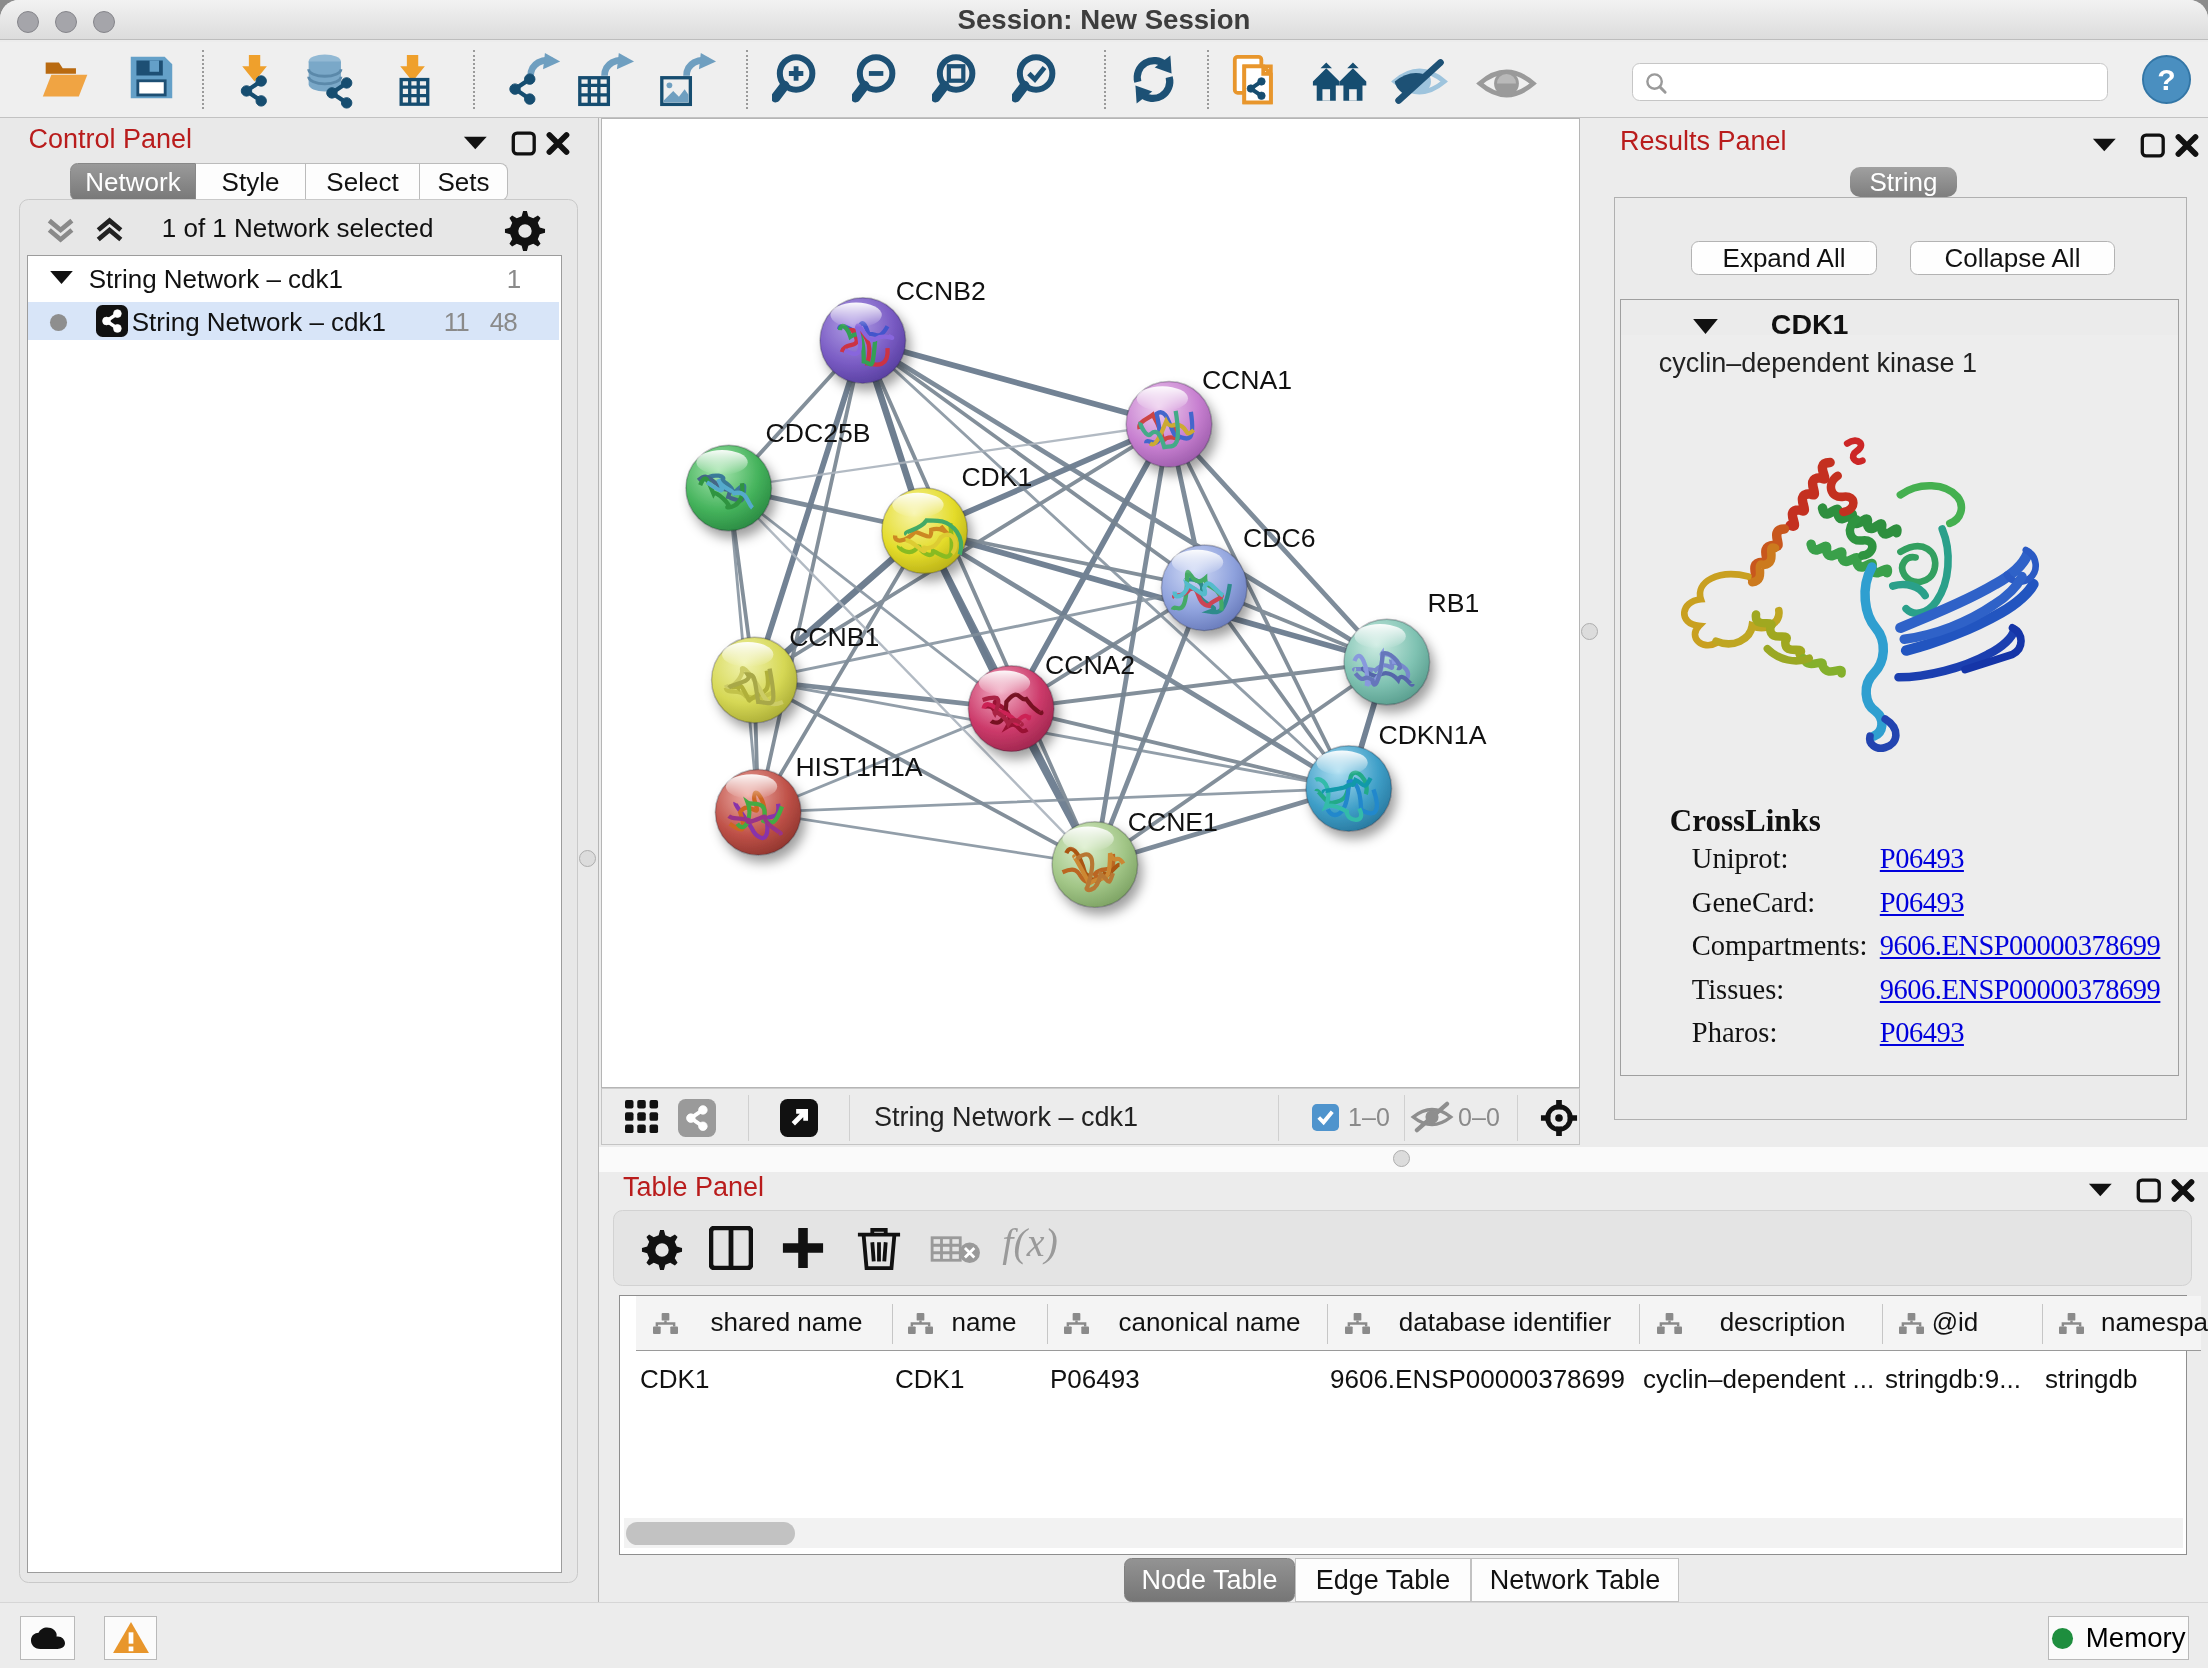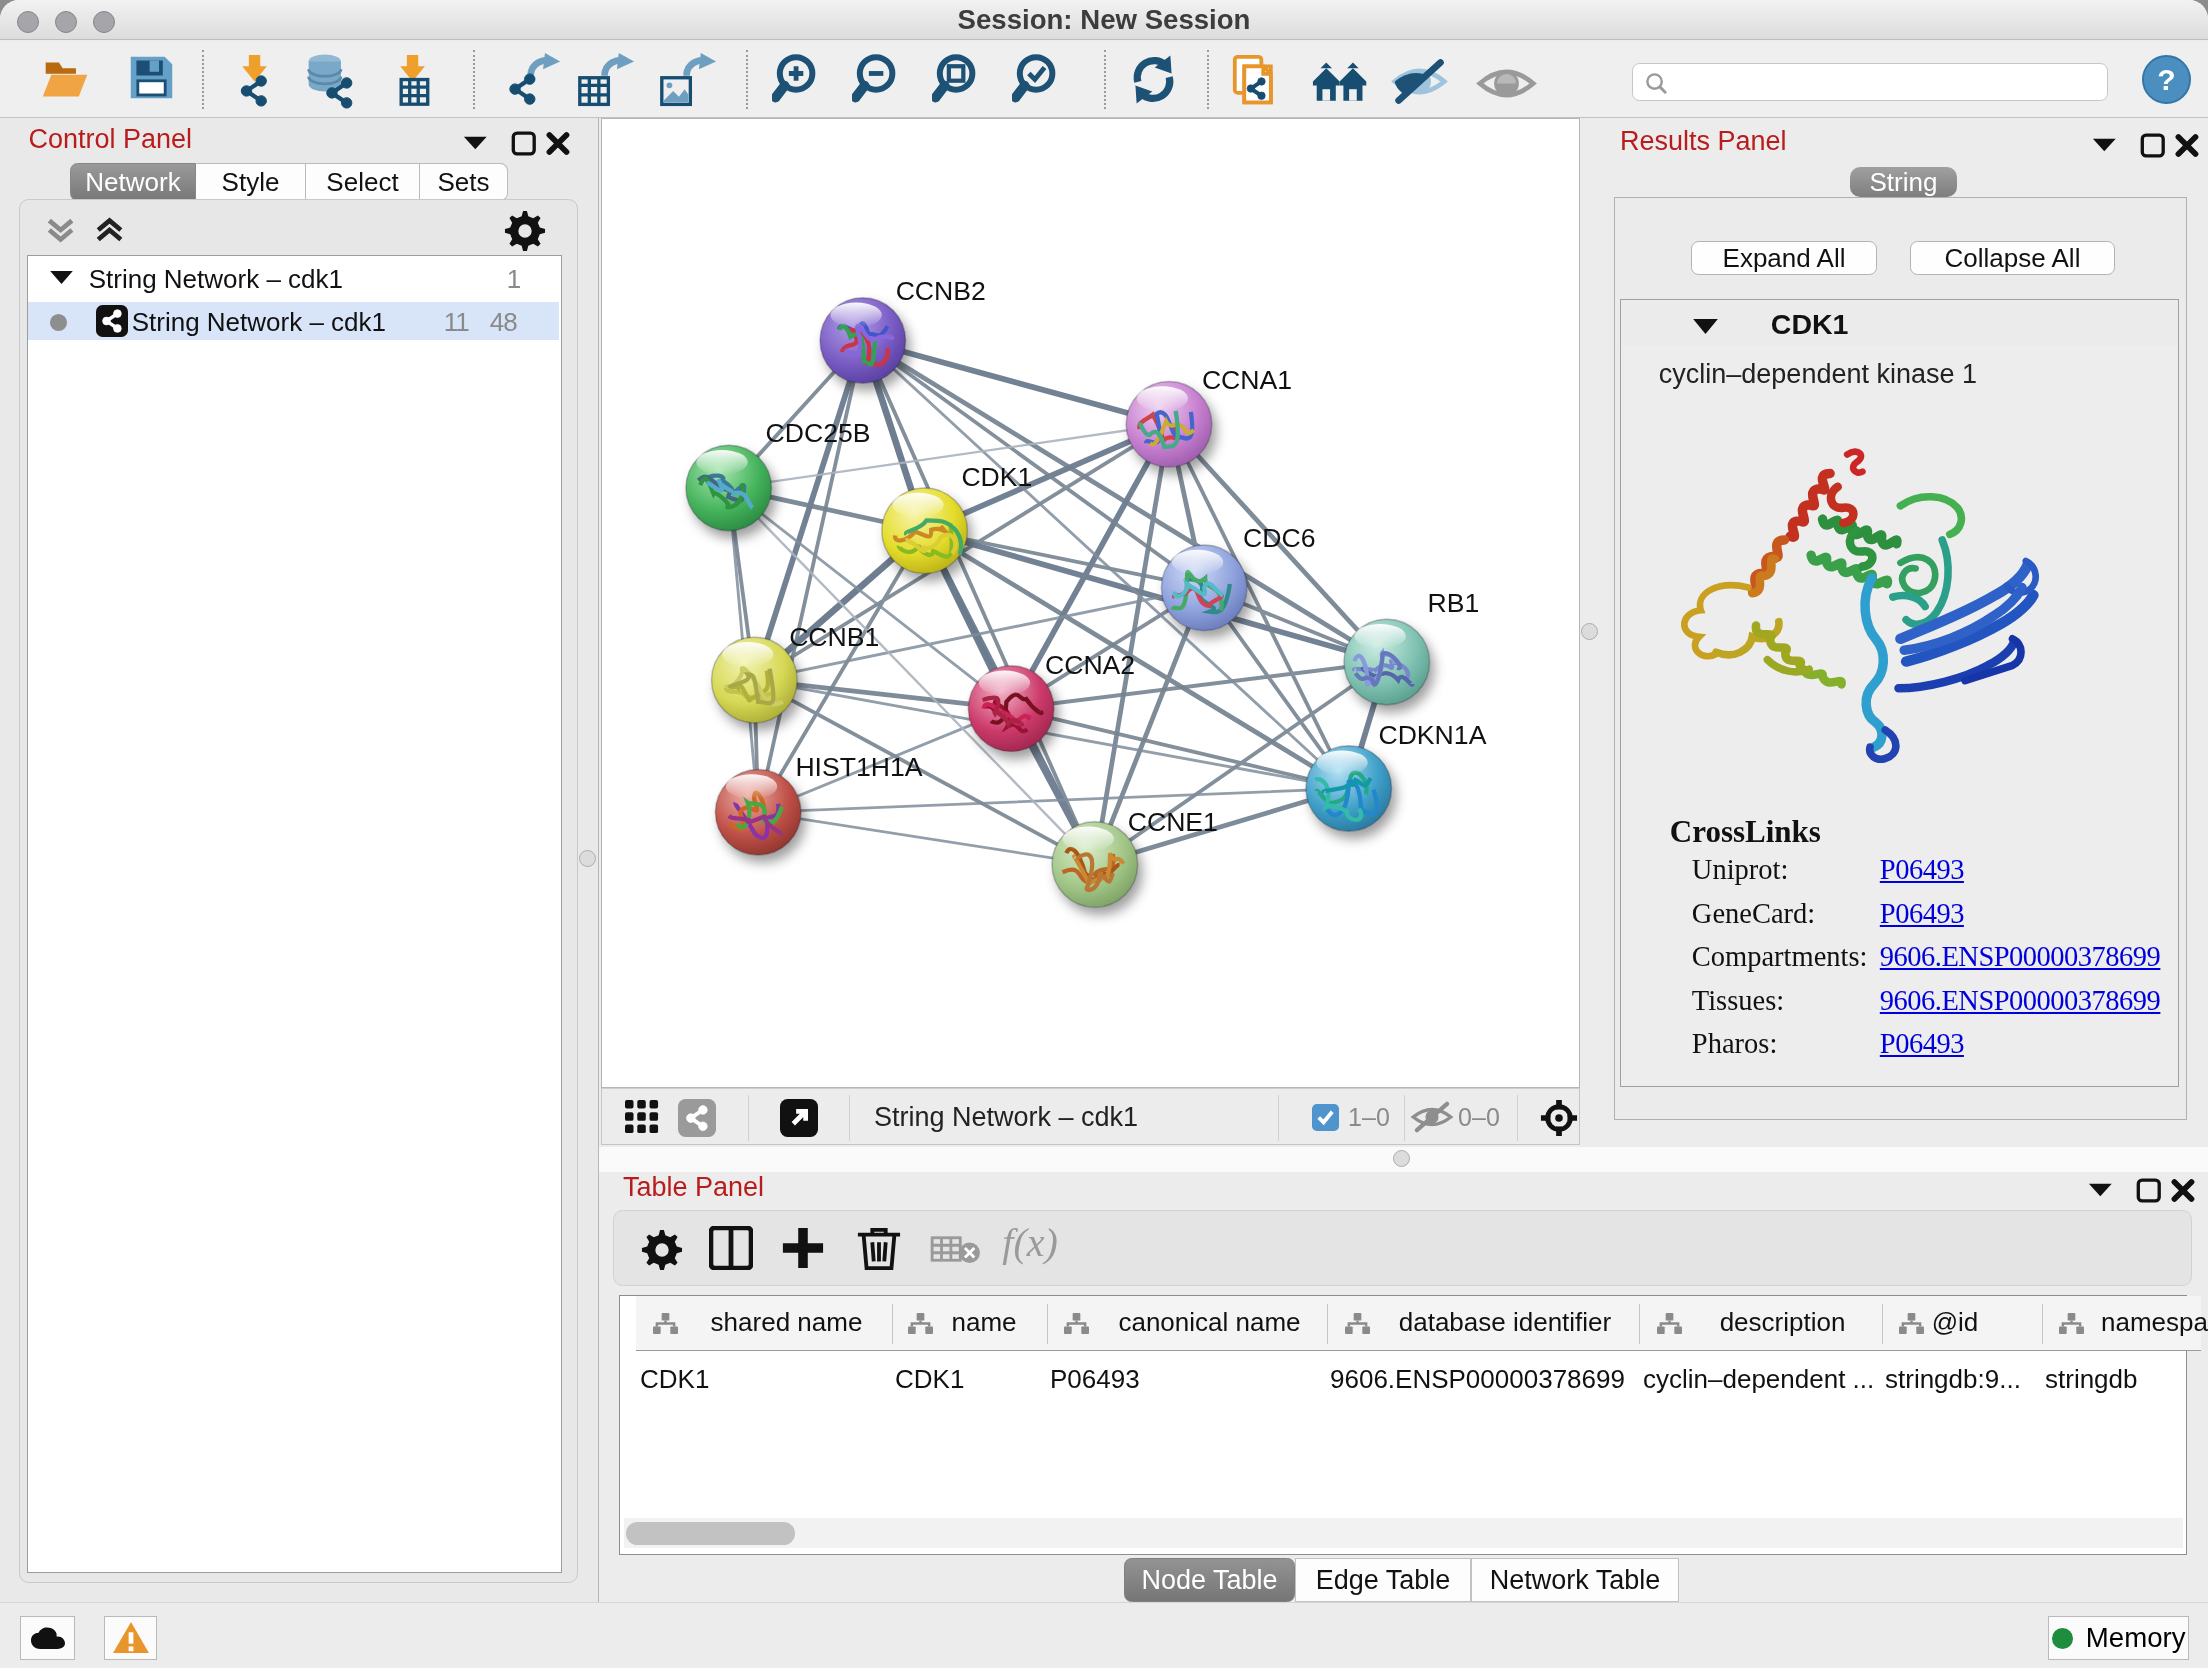--- a/index.html
+++ b/index.html
@@ -29,21 +29,21 @@
 
 #canvas { position:absolute; left:601px; top:118px; width:979px; height:970px; background:#fff; border:1px solid #b5b5b5; }
 #nettb { position:absolute; left:601px; top:1088px; width:979px; height:57px; background:#ececec; border:1px solid #c4c4c4; border-top:1px solid #cdcdcd; }
 .ntsep { position:absolute; top:5.7px; height:46px; border-left:1.9px solid #d0d0d0; }
 
 #results { position:absolute; left:1582px; top:118px; width:627px; height:1030px; background:#ececec; }
 #rstab { position:absolute; left:268px; top:49px; width:107px; height:30px; background:linear-gradient(#a0a0a0,#7e7e7e); border-radius:10px; color:#fff; font-size:26px; text-align:center; line-height:30px; }
 #rsouter { position:absolute; left:32px; top:79px; width:573px; height:923px; background:#ebebeb; border:1.9px solid #b0b0b0; }
 .rbtn { position:absolute; top:43px; height:34px; background:#fefefe; border:1.9px solid #b3b3b3; border-radius:7.6px; font-size:26px; color:#111; text-align:center; }
 #rshead { position:absolute; left:4.8px; top:101px; width:559px; height:52px; border:1.9px solid #9f9f9f; background:#ebebeb; }
-#rsbody { position:absolute; left:4.8px; top:148px; width:559px; height:741px; border:1.9px solid #9f9f9f; border-top:none; background:#ededed; }
+#rsbody { position:absolute; left:4.8px; top:137px; width:559px; height:741px; border:1.9px solid #9f9f9f; border-top:none; background:#ededed; }
 .serif { font-family:"Liberation Serif",serif; }
 .rl { position:absolute; font-family:"Liberation Serif",serif; font-size:28.5px; color:#111; }
 .rlink { position:absolute; font-family:"Liberation Serif",serif; font-size:28.5px; color:#0000dd; text-decoration:underline; letter-spacing:-0.5px; }
 
 .knob { position:absolute; width:17px; height:17px; border-radius:50%; background:#dcdcdc; border:1.9px solid #adadad; }
 #hsplit { position:absolute; left:599px; top:1147px; width:1609px; height:25px; background:#fafafa; }
 
 #tablepanel { position:absolute; left:599px; top:1172px; width:1609px; height:430px; background:#ececec; }
 #ttools { position:absolute; left:14.3px; top:38px; width:1579px; height:76px; background:#e4e4e4; border:1.9px solid #d2d2d2; border-radius:9.5px; }
 #tbl { position:absolute; left:20px; top:123px; width:1568px; height:260px; background:#fff; border:1.9px solid #8e8e8e; }
@@ -276,20 +276,21 @@
   <div id="cgroup">
     <div id="clisthead">
       <svg class="abs" style="left:17px;top:7.6px" width="114" height="32" viewBox="0 0 120 34">
             <g fill="none" stroke="#8a8a8a" stroke-width="5">
               <path d="M4 6 L16 16 L28 6 M4 16 L16 26 L28 16"></path>
             </g>
             <g fill="none" stroke="#222" stroke-width="5">
               <path d="M56 16 L68 6 L80 16 M56 26 L68 16 L80 26"></path>
             </g>
           </svg>
+      <div class="abs" style="left:0;width:540px;text-align:center;top:5.7px;font-size:26px;color:#111">1 of 1 Network selected</div>
       <svg class="abs" style="left:476px;top:1.9px" width="42" height="42" viewBox="-2 -2 44 44">
             <use href="#gear" fill="#111"></use>
           </svg>
     </div>
     <div id="clist">
       <div class="crow" style="top:0;height:46px">
         <svg class="abs" style="left:21px;top:13.3px" width="25" height="17" viewBox="0 0 26 18">
               <path d="M1 2 L25 2 L13 16 Z" fill="#111"></path>
             </svg>
         <span class="abs" style="left:61px;top:7.6px">String Network – cdk1</span>

